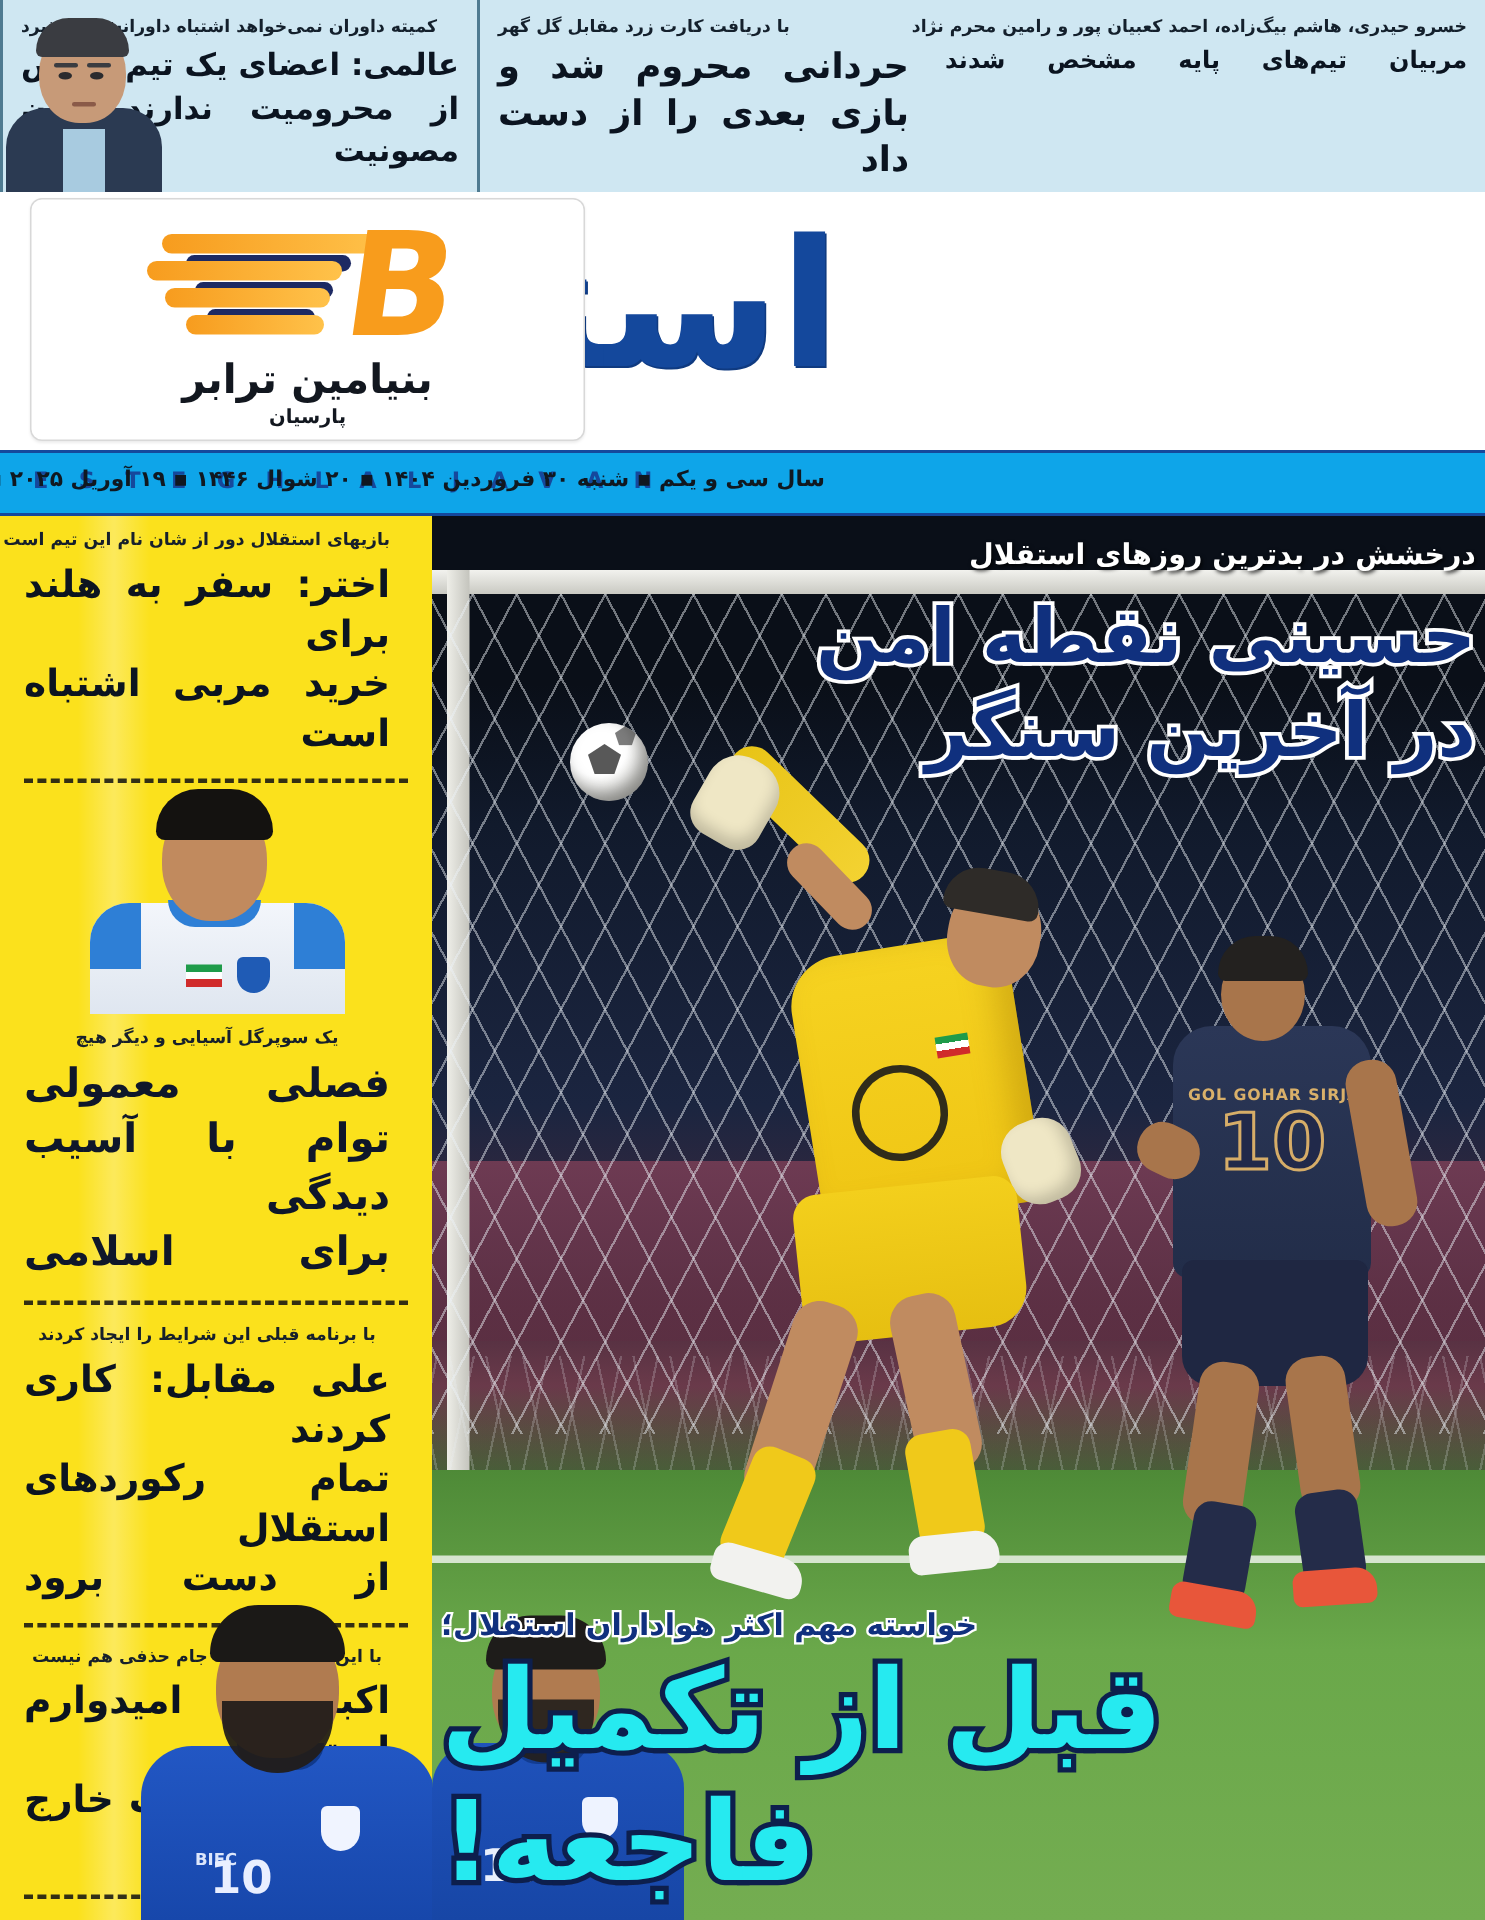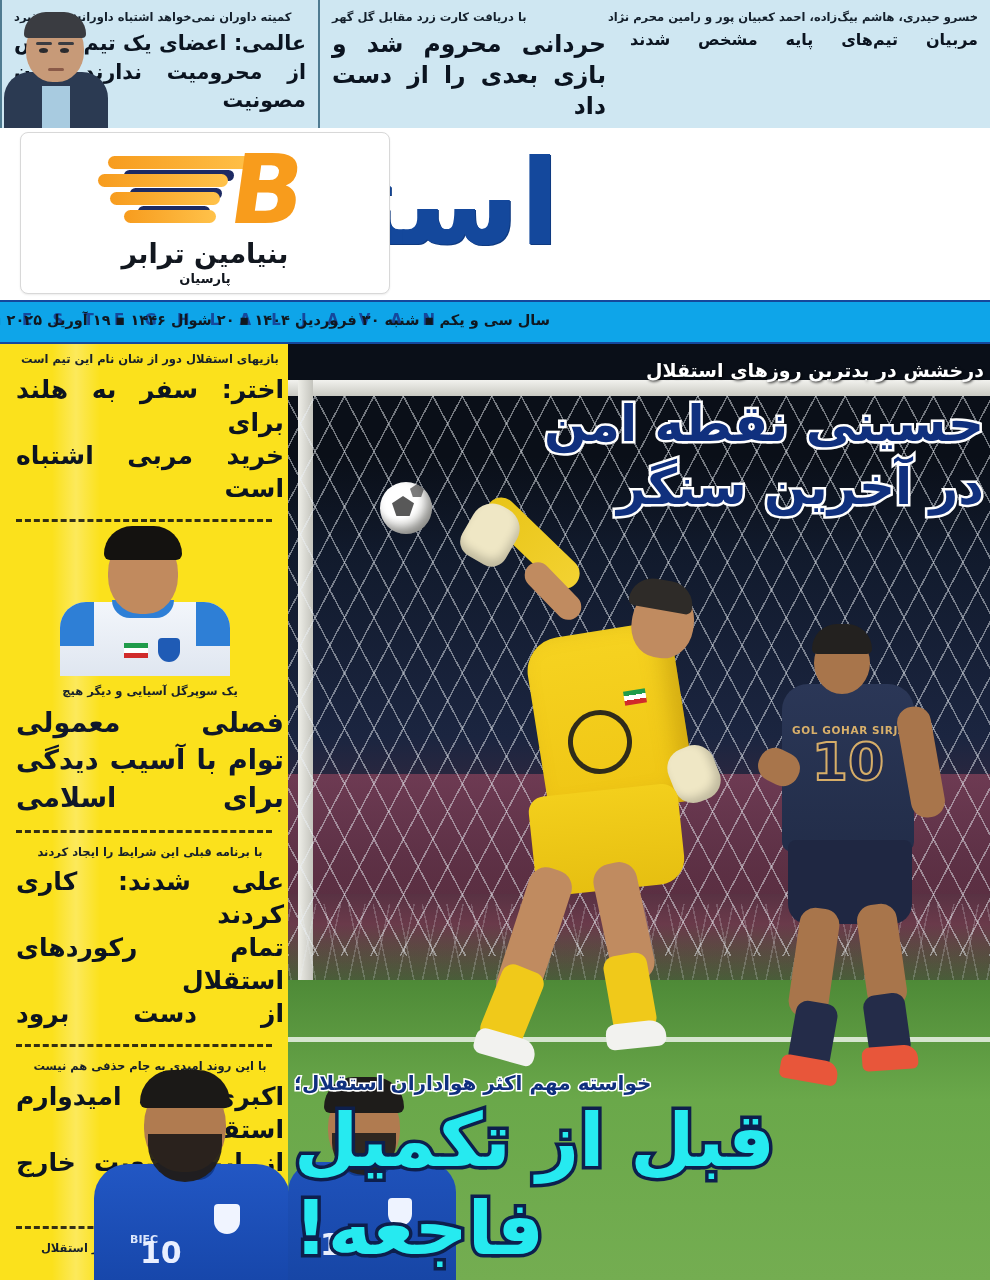--- a/index.html
+++ b/index.html
@@ -422,21 +422,21 @@
     position: relative;
     width: 288px; height: 936px;
     background: #fbe11c;
     overflow: hidden;
   }
   .side-sheen {
     position: absolute; left: 52px; top: 0; width: 48px; height: 100%;
     background: linear-gradient(90deg, rgba(255,255,255,0) 0%, rgba(255,255,255,.28) 50%, rgba(255,255,255,0) 100%);
     pointer-events: none;
   }
-  .side-item { position: relative; padding: 8px 4px 8px 16px; }
+  .side-item { position: relative; padding: 8px 28px 8px 16px; }
   .si-kicker {
     font-size: 11.5px; font-weight: bold; color: #17202b; line-height: 1.35;
     text-align: center; white-space: nowrap; letter-spacing: -0.2px;
   }
   .si-title {
     margin-top: 5px;
     font-size: 25px; font-weight: bold; line-height: 1.32; color: #0c1420;
     text-align: justify; text-align-last: justify; letter-spacing: -0.6px;
   }
   .si-title.blue { color: #0f172a; font-size: 27px; line-height: 1.38; }
@@ -661,21 +661,21 @@
         <span>توام با آسیب دیدگی</span>
         <span>برای اسلامی</span>
       </div>
     </div>
 
     <div class="dashed"></div>
 
     <div class="side-item">
       <div class="si-kicker">با برنامه قبلی این شرایط را ایجاد کردند</div>
       <div class="si-title navy">
-        <span>علی شدند: کاری کردند</span>
+        <span>علی مقابل: کاری کردند</span>
         <span>تمام رکوردهای استقلال</span>
         <span>از دست برود</span>
       </div>
     </div>
 
     <div class="dashed"></div>
 
     <div class="side-item">
       <div class="si-kicker">با این روند امیدی به جام حذفی هم نیست</div>
       <div class="si-title navy">

